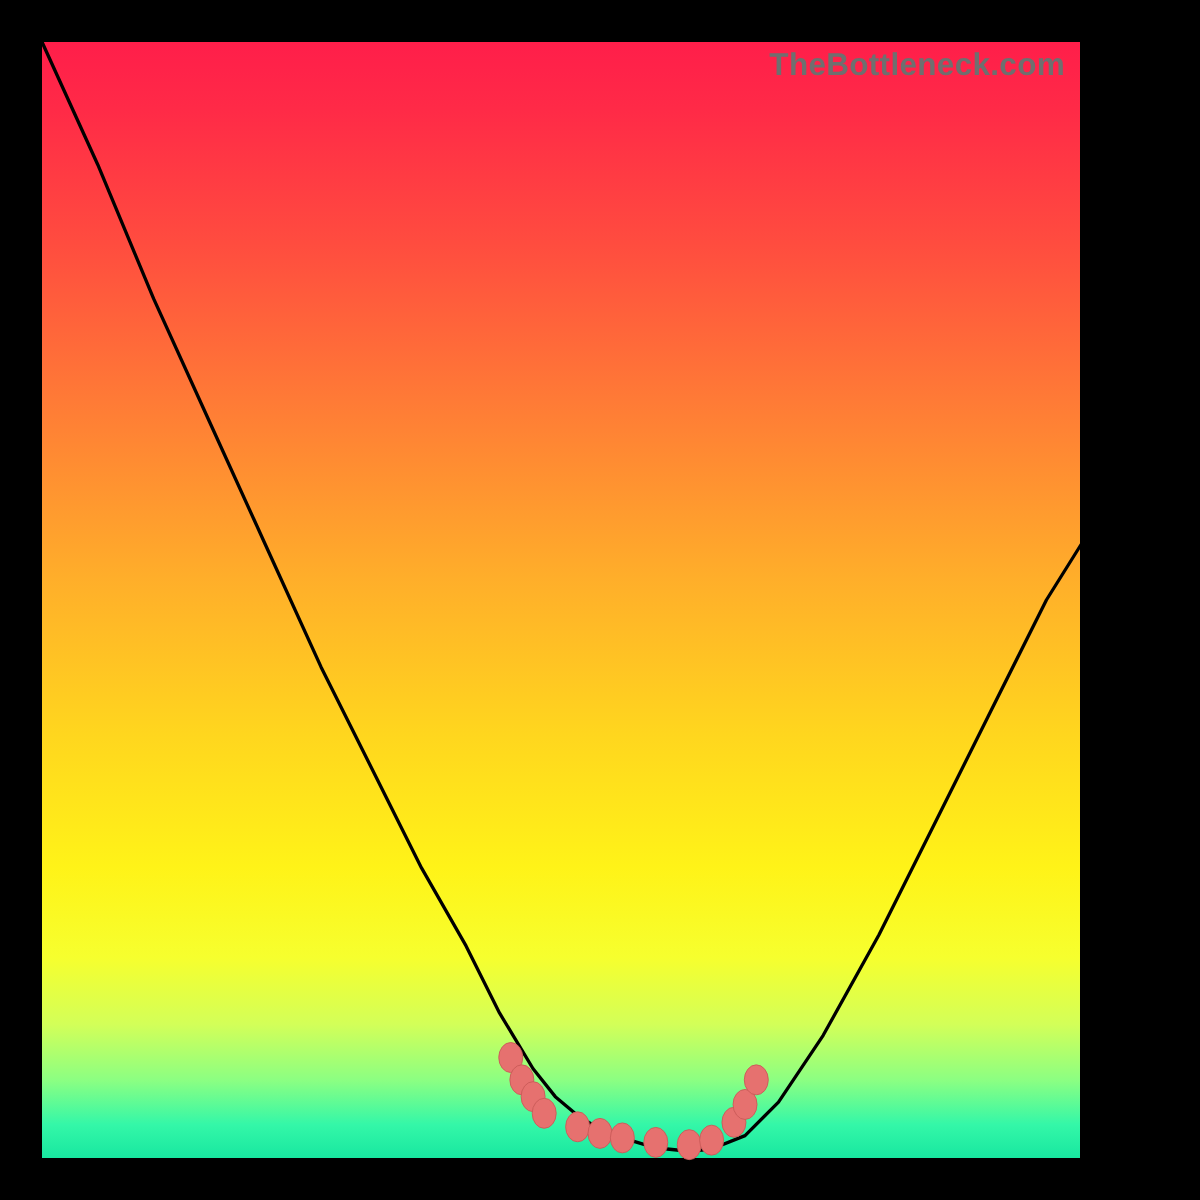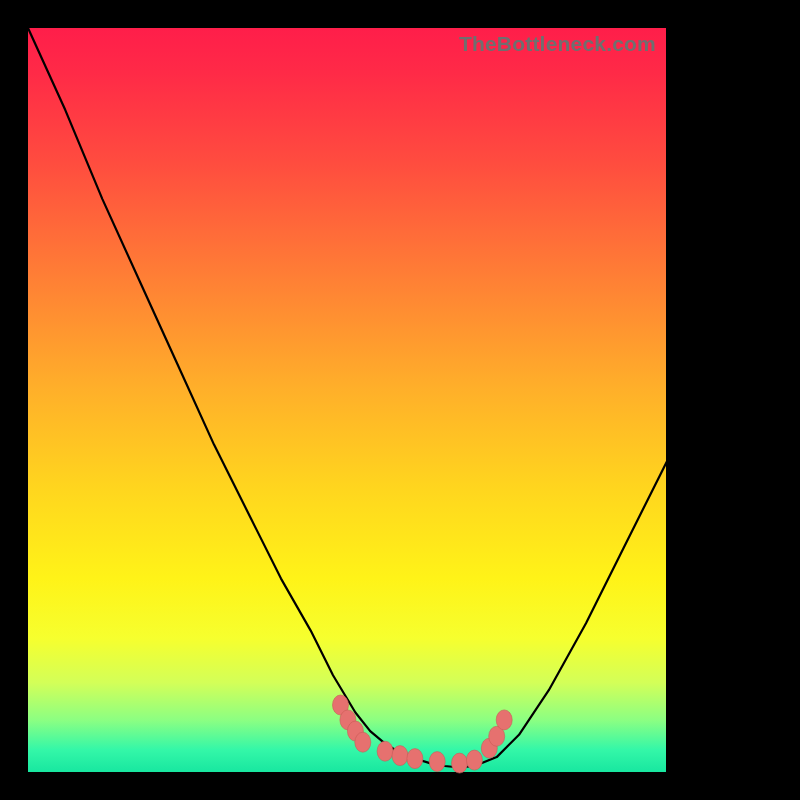--- a/index.html
+++ b/index.html
@@ -7,21 +7,21 @@
   .frame {
     width: 800px;
     height: 800px;
     background: #000;
     position: relative;
   }
   .plot {
     position: absolute;
     left: 28px;
     top: 28px;
-    width: 638px;
+    width: 692px;
     height: 744px;
     background: linear-gradient(
       to bottom,
       #ff1e4a 0%,
       #ff2a47 6%,
       #ff4c3f 18%,
       #ff7a36 32%,
       #ffae2a 48%,
       #ffd61e 62%,
       #fff318 74%,

